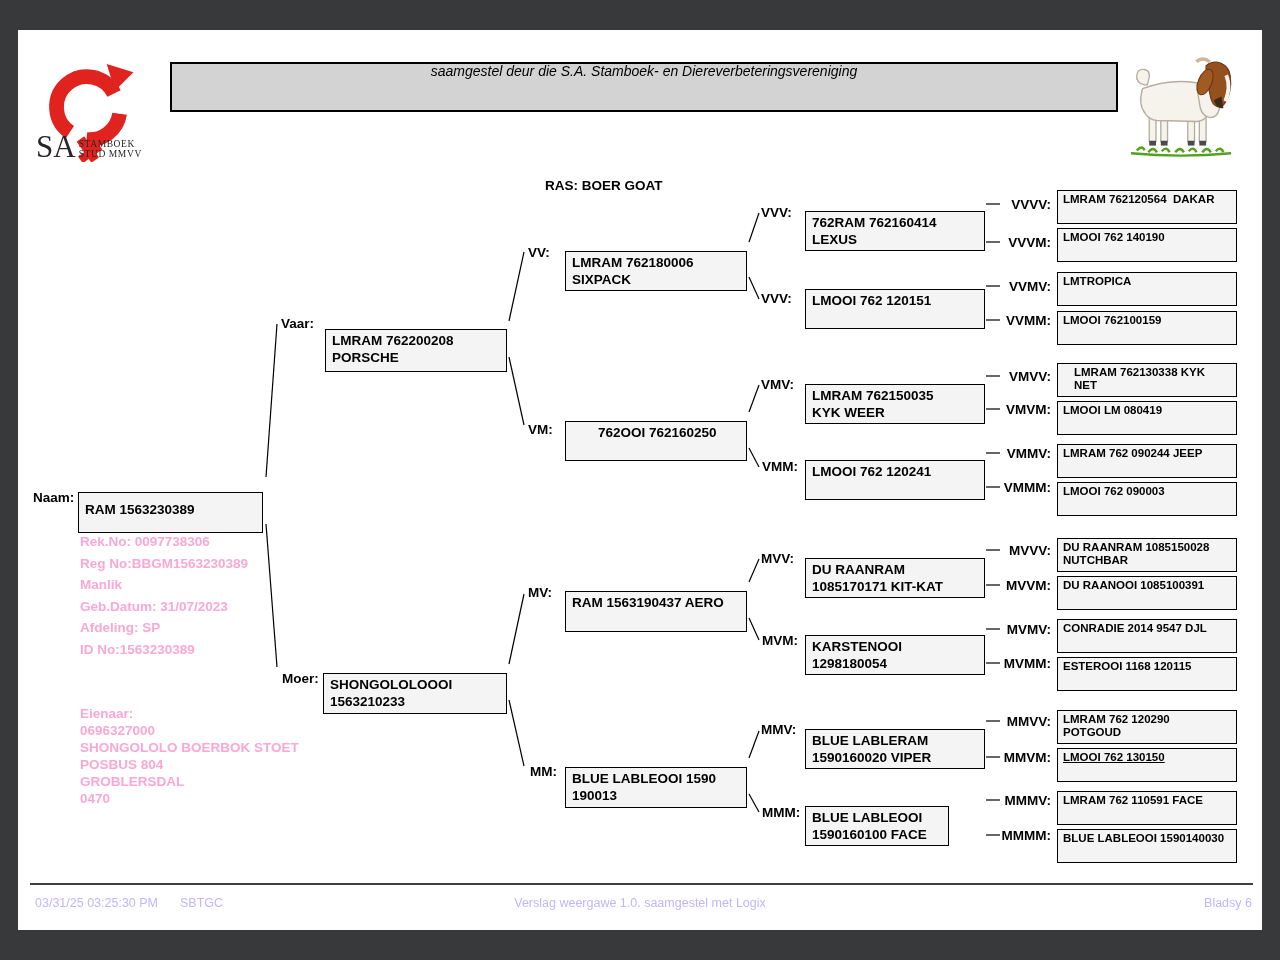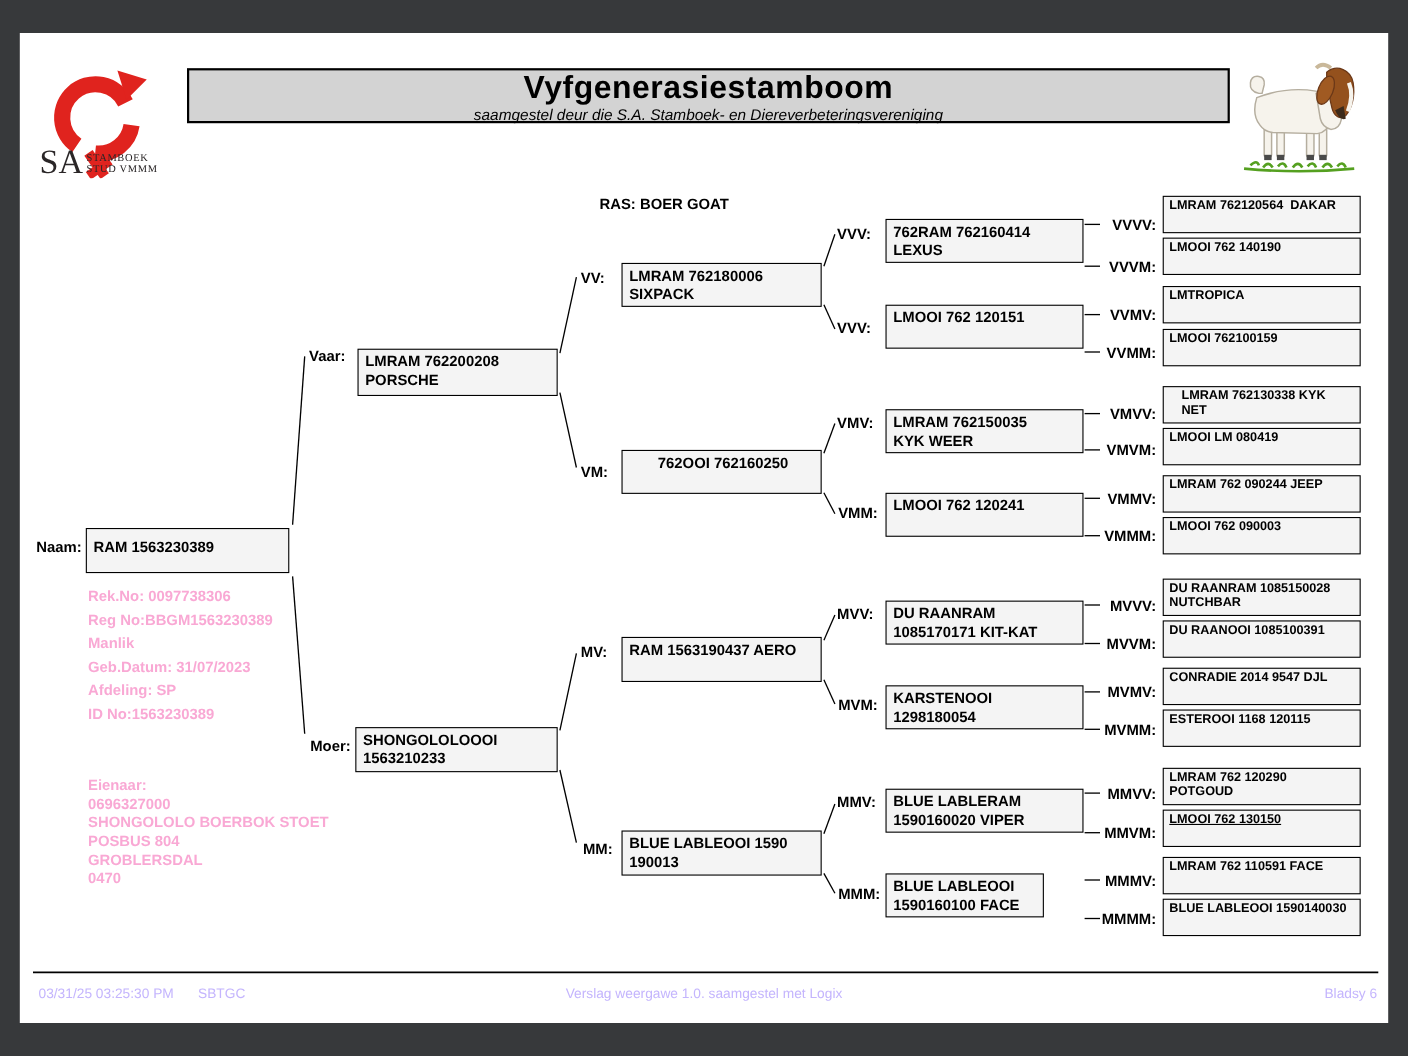--- a/index.html
+++ b/index.html
@@ -13,21 +13,21 @@
              background:#d3d3d3;border:2px solid #000;box-sizing:border-box;text-align:center;}
   .title{font-size:29px;font-weight:bold;line-height:33px;color:#000;letter-spacing:.5px;}
   .subtitle{font-size:14px;font-style:italic;line-height:15px;color:#000;}
   .logo-text{position:absolute;left:36px;top:131px;white-space:nowrap;color:#2a2627;}
   .logo-sa{font-family:"Liberation Serif",serif;font-size:31px;line-height:31px;vertical-align:bottom;text-align:right;}
   .logo-sub{display:inline-block;font-family:"Liberation Serif",serif;font-size:9.5px;
             line-height:10px;letter-spacing:.6px;vertical-align:bottom;padding-bottom:3px;margin-left:3px;}
   
   .lbl{position:absolute;font-size:13.5px;font-weight:bold;color:#000;white-space:nowrap;}
   .box{position:absolute;background:#f4f4f4;border:1.5px solid #000;box-sizing:border-box;
-       font-weight:bold;color:#000;white-space:pre-wrap;}
+       font-weight:bold;color:#000;white-space:pre-wrap;margin-top:12px;}
   .gbig{width:182px;height:40px;font-size:13.5px;line-height:16.5px;padding:3px 6px;}
   .g4{left:1057px;width:180px;height:34px;font-size:11.5px;line-height:13px;padding:2px 5px;}
   .g4lbl{left:975px;width:76px;text-align:right;}
   .info{position:absolute;font-size:13.5px;font-weight:bold;color:#f9a8d4;white-space:pre-line;}
   .details{left:80px;top:531px;line-height:21.5px;}
   .owner{left:80px;top:705px;line-height:17px;}
   .ras{position:absolute;left:545px;top:178px;font-size:13.5px;font-weight:bold;}
   
   .foot{position:absolute;top:896px;font-size:12.5px;color:#c4b5fd;white-space:nowrap;}
   .foot-center{left:0;width:1280px;text-align:center;}
@@ -79,25 +79,24 @@
     <path d="M26,78 A33,33 0 1 1 74,36"></path>
     <path d="M80,58 A33,33 0 0 1 44,86"></path>
   </g>
   <polygon points="66,4 95,13 75,33" fill="#e0231e"></polygon>
   <g transform="translate(42,92) rotate(-35)" fill="#e0231e">
     <rect x="-5" y="-8" width="10" height="28"></rect>
     <rect x="-13" y="6" width="26" height="9"></rect>
   </g>
 </svg>
 <div class="logo-text">
-  <span class="logo-sa">SA</span><span class="logo-sub"><span>STAMBOEK</span><br><span>STUD VMMM</span></span>
+  <span class="logo-sa">SA</span><span class="logo-sub"><span>STAMBOEK</span><br><span>STUD MMVV</span></span>
 </div>
 
 <div class="title-box">
-  <div class="title">Vyfgenerasiestamboom</div>
   <div class="subtitle">saamgestel deur die S.A. Stamboek- en Diereverbeteringsvereniging</div>
 </div>
 
 <svg class="abs" style="left:1128px;top:56px;" width="108" height="104" viewBox="0 0 110 108">
   <g stroke="#b5ae9f" stroke-width="1.4" fill="#f6f3ec">
     <path d="M16,30 q-9,-2 -8,-10 q1,-7 8,-6 q6,1 5,8 l-2,8 z"></path>
     <rect x="21" y="58" width="7" height="32" rx="2"></rect>
     <rect x="33" y="60" width="7" height="30" rx="2"></rect>
     <rect x="61" y="60" width="7" height="30" rx="2"></rect>
     <rect x="73" y="58" width="7" height="32" rx="2"></rect>

